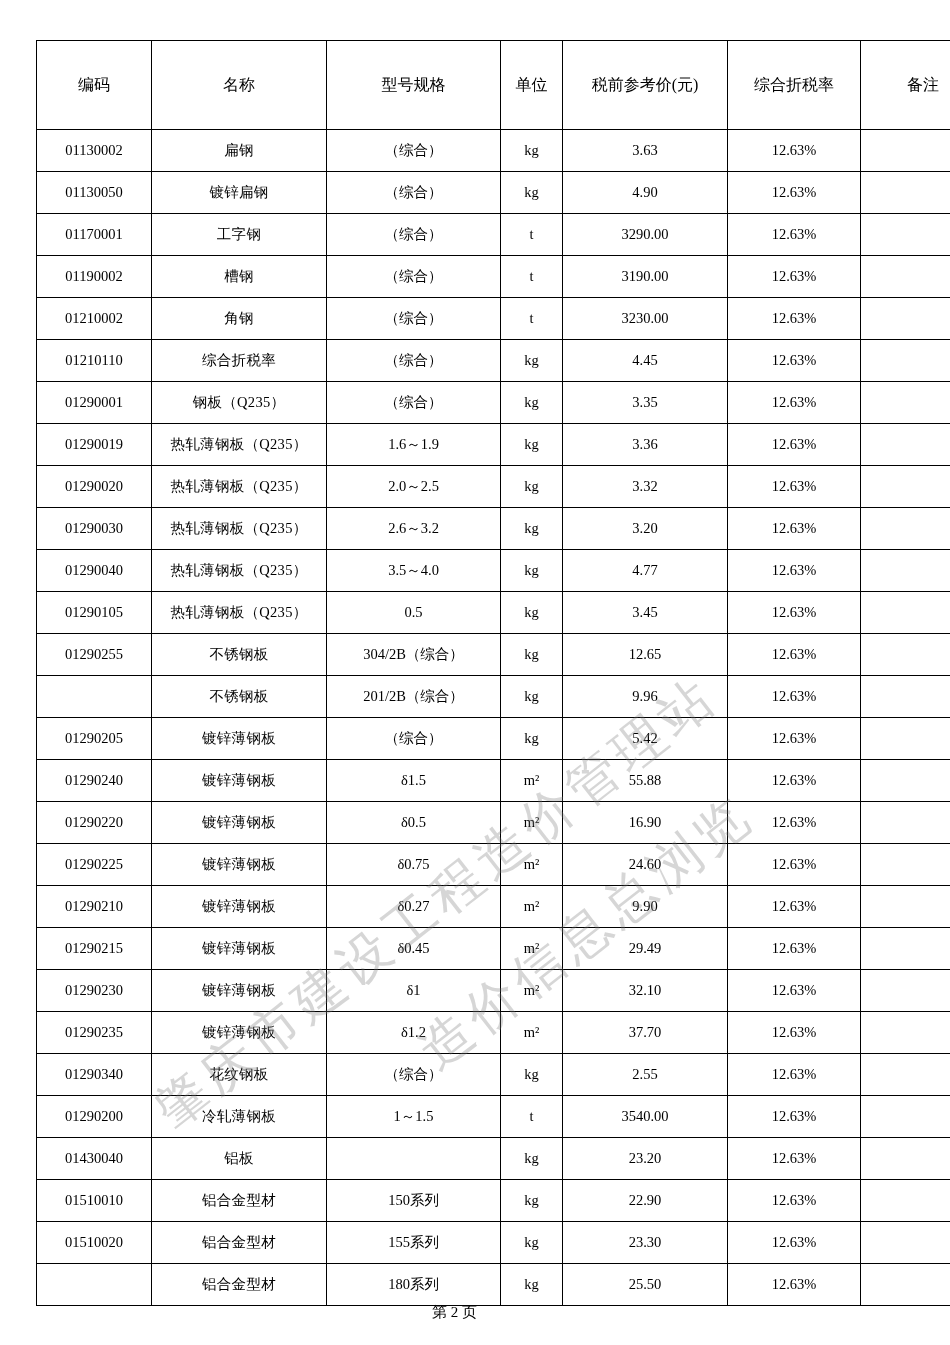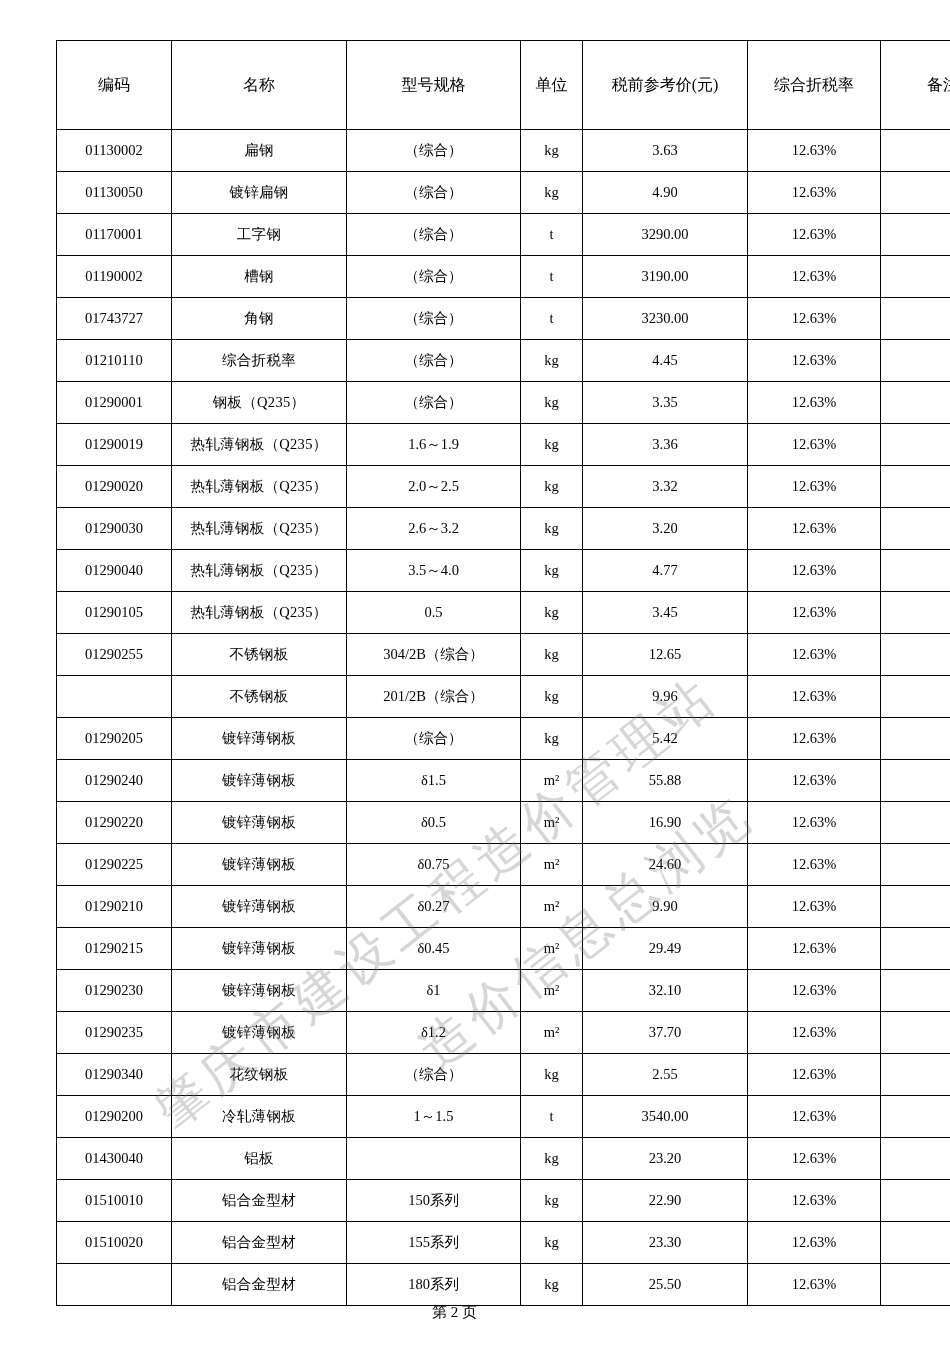--- a/index.html
+++ b/index.html
@@ -16,21 +16,21 @@
     overflow: hidden;
   }
   .page {
     position: relative;
     width: 950px;
     height: 1345px;
     box-sizing: border-box;
   }
   .table-wrap {
     position: absolute;
-    left: 56px;
+    left: 36px;
     top: 40px;
     width: 870px;
   }
   table.price-table {
     border-collapse: collapse;
     width: 870px;
     table-layout: fixed;
     background: transparent;
   }
   table.price-table th,
@@ -161,21 +161,21 @@
           <tr>
             <td class="code">01190002</td>
             <td class="name">槽钢</td>
             <td class="spec">（综合）</td>
             <td class="unit">t</td>
             <td class="price">3190.00</td>
             <td class="rate">12.63%</td>
             <td class="remark"></td>
           </tr>
           <tr>
-            <td class="code">01743727</td>
+            <td class="code">01210002</td>
             <td class="name">角钢</td>
             <td class="spec">（综合）</td>
             <td class="unit">t</td>
             <td class="price">3230.00</td>
             <td class="rate">12.63%</td>
             <td class="remark"></td>
           </tr>
           <tr>
             <td class="code">01210110</td>
             <td class="name">综合折税率</td>

